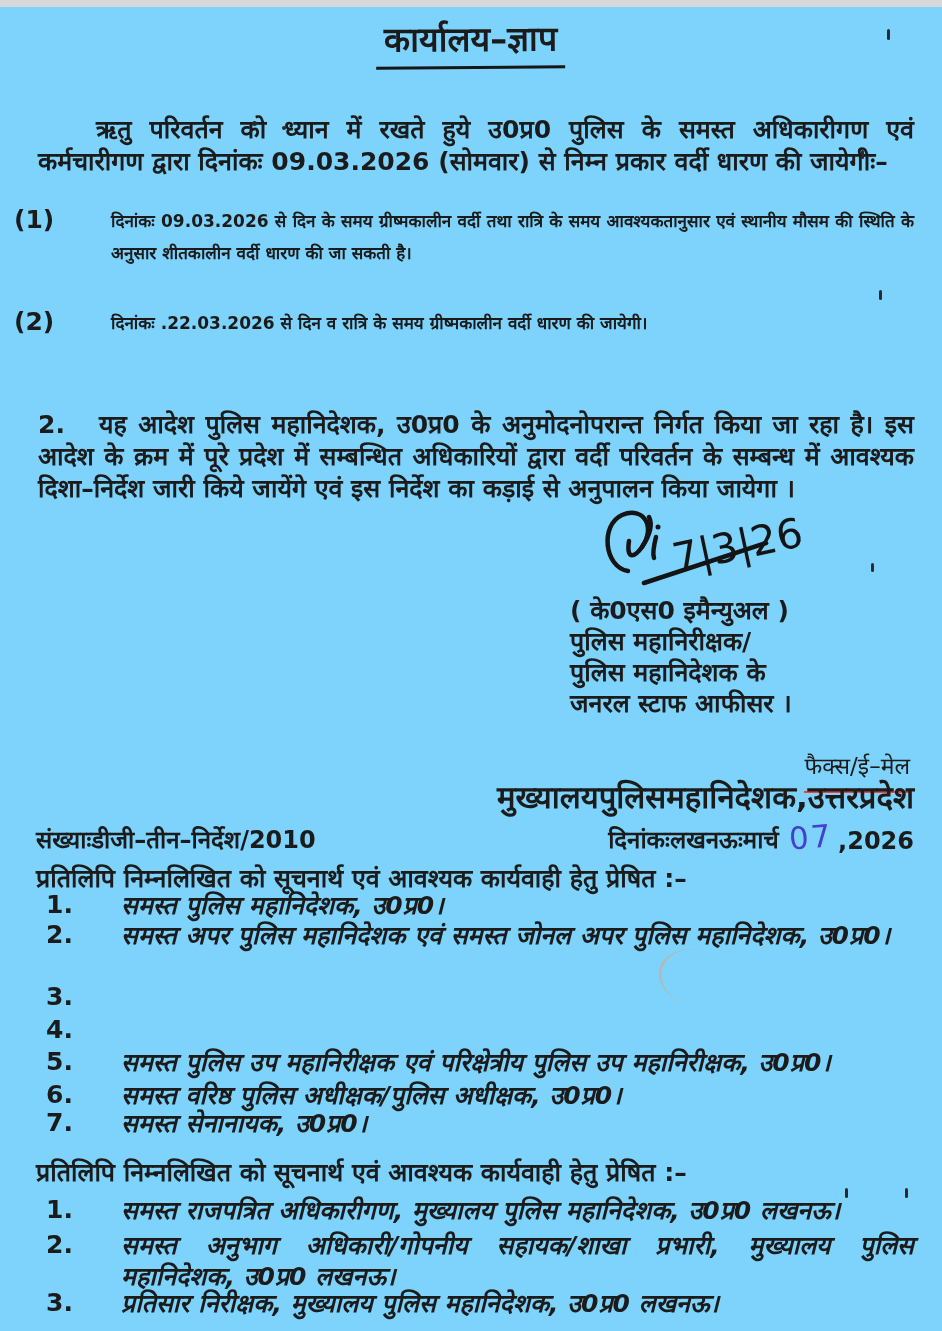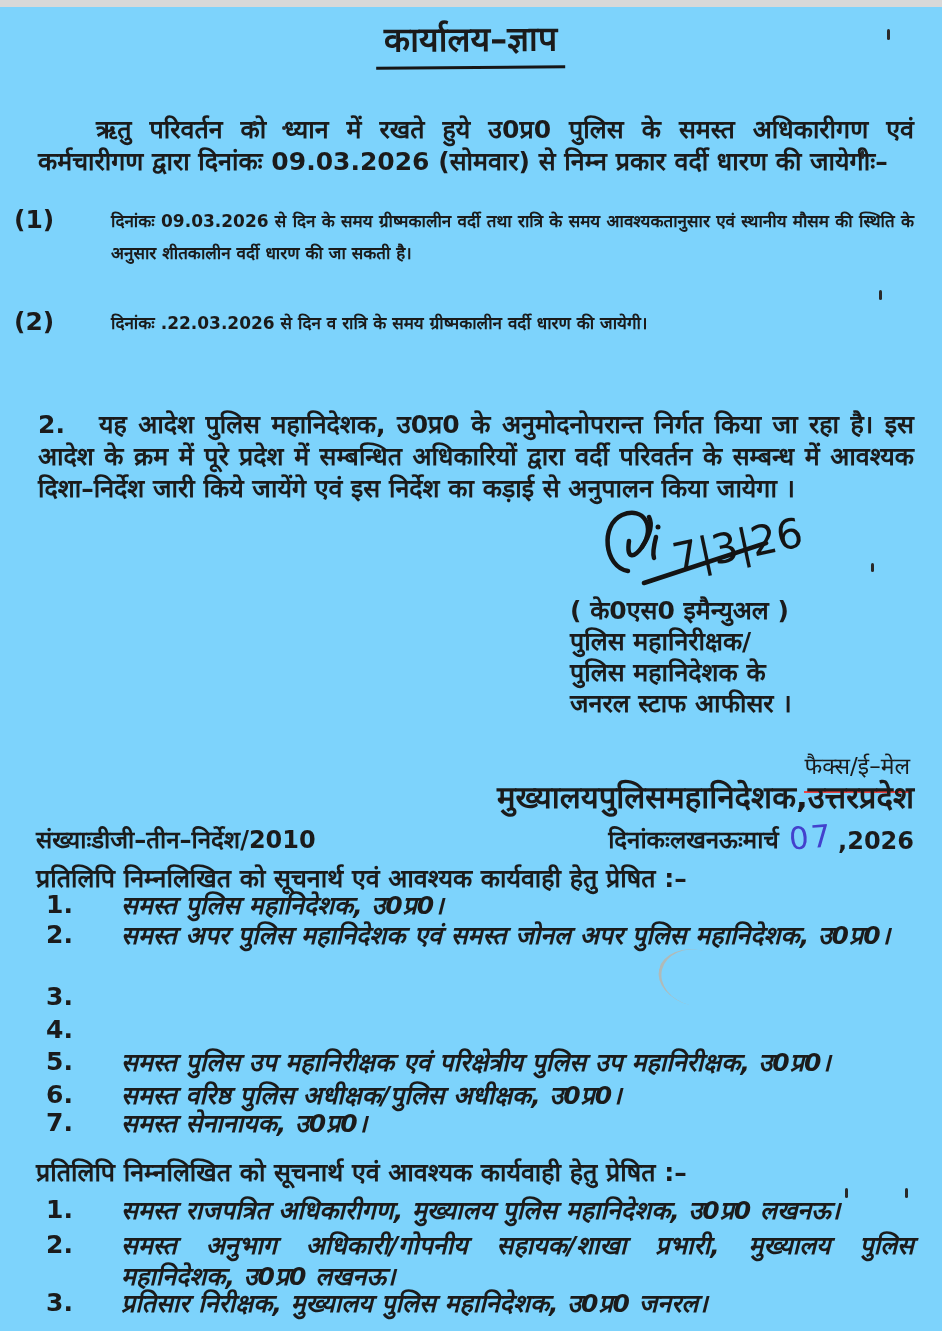--- a/index.html
+++ b/index.html
@@ -166,21 +166,21 @@
   <div class="copy-row" id="c2r1">
     <span class="copy-num">1.</span>
     <span class="copy-text">समस्त राजपत्रित अधिकारीगण, मुख्यालय पुलिस महानिदेशक, उ0प्र0 लखनऊ।</span>
   </div>
   <div class="copy-row" id="c2r2">
     <span class="copy-num">2.</span>
     <span class="copy-text">समस्त अनुभाग अधिकारी/गोपनीय सहायक/शाखा प्रभारी, मुख्यालय पुलिस महानिदेशक, उ0प्र0 लखनऊ।</span>
   </div>
   <div class="copy-row" id="c2r3">
     <span class="copy-num">3.</span>
-    <span class="copy-text">प्रतिसार निरीक्षक, मुख्यालय पुलिस महानिदेशक, उ0प्र0 जनरल।</span>
+    <span class="copy-text">प्रतिसार निरीक्षक, मुख्यालय पुलिस महानिदेशक, उ0प्र0 लखनऊ।</span>
   </div>
 
   <div class="speck" id="sp1"></div>
   <div class="speck" id="sp2"></div>
   <div class="tick" id="t1"></div>
   <div class="tick" id="t2"></div>
   <div class="tick" id="t3"></div>
   <div class="tick" id="t4"></div>
   <div class="tick" id="t5"></div>
   <div class="tick" id="t6"></div>

